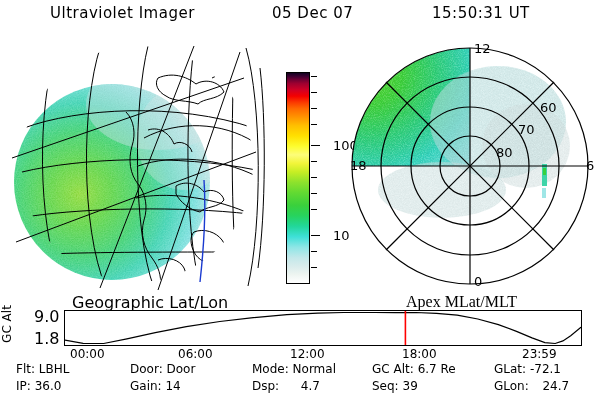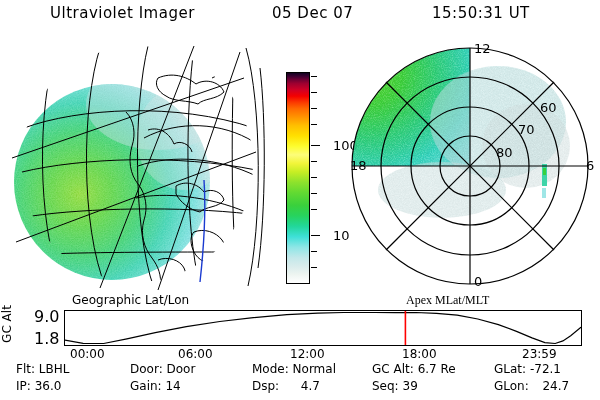--- a/index.html
+++ b/index.html
@@ -58,21 +58,21 @@
   .clabel{position:absolute;left:63px;font-size:13px;line-height:1;transform:translateY(-50%);}
 
   
   .polar-panel{position:absolute;left:348px;top:42px;width:250px;height:252px;}
   .polar-svg{position:absolute;left:0;top:0;}
   .mlt-lbl{position:absolute;font-size:13px;color:#000;line-height:1;}
   .lat-lbl{position:absolute;font-size:13px;color:#000;line-height:1;}
 
   
   .orbit{position:absolute;left:0;top:293px;width:600px;height:66px;}
-  .orb-caption{position:absolute;font-size:12px;white-space:nowrap;text-align:right;}
+  .orb-caption{position:absolute;font-size:16px;white-space:nowrap;text-align:right;}
   .orb-cap-geo{left:72px;top:0px;}
   .orb-cap-apex{left:406px;top:0px;font-family:Liberation Serif, serif;}
   .orb-ylabel{position:absolute;left:-10px;top:14px;width:54px;height:34px;
       font-size:12px;text-align:center;white-space:nowrap;
       transform:rotate(-90deg);transform-origin:center center;}
   .orb-ytick{position:absolute;left:34px;font-size:16px;line-height:1;transform:translateY(-50%);}
   .orb-box{position:absolute;left:64px;top:17px;width:518px;height:36px;
            border:1px solid #000;box-sizing:border-box;}
   .orb-xtick{position:absolute;top:55px;font-size:12px;line-height:1;white-space:nowrap;}
 

